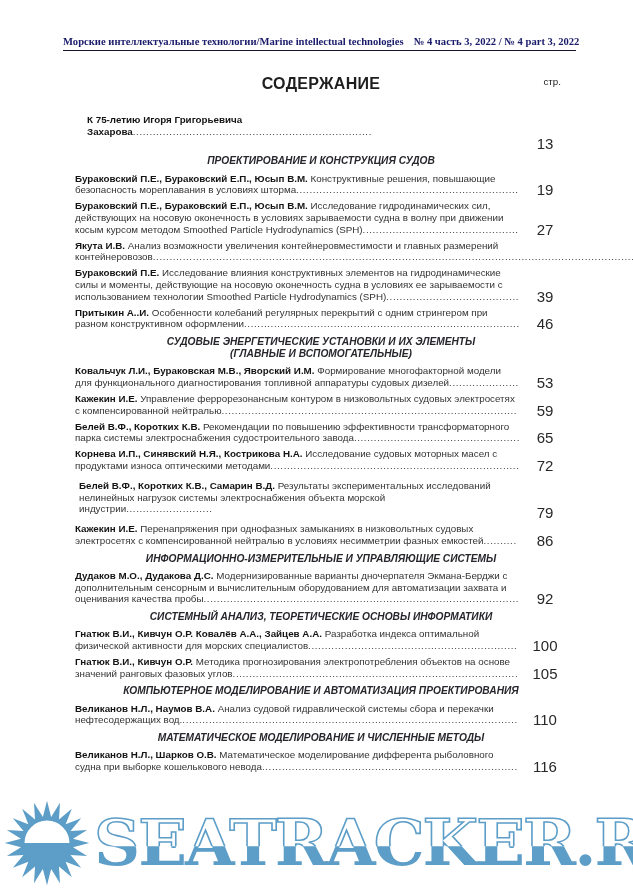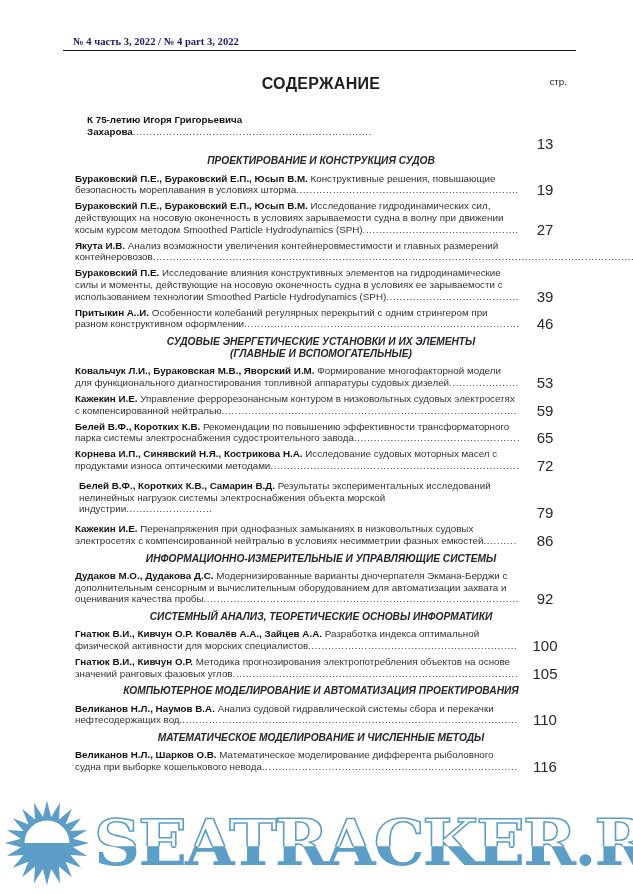--- a/index.html
+++ b/index.html
@@ -17,21 +17,21 @@
     font-family:"Liberation Serif", serif; font-weight:bold;
     font-size:10.6px; color:var(--header-navy); white-space:nowrap;
   }
   .hdr-issue { margin-left:10px; }
   .hdr-rule { border:0; border-top:1.6px solid #15152e; margin:3px 57px 0 63px; }
 
   
   .content { margin:0 66px 0 75px; }
   .toc-head { position:relative; text-align:center; margin:24px 0 9px 0; }
   .toc-title { font-weight:bold; font-size:16px; color:#1e1e1e; letter-spacing:0.3px; }
-  .page-col { position:absolute; right:0; top:1px; font-size:9.8px; color:#222; }
+  .page-col { position:absolute; right:6px; top:1px; font-size:9.8px; color:#222; }
 
   .entry { display:flex; align-items:flex-end; margin:0 0 4.5px 0; }
   .entry-text { flex:1 1 auto; font-size:9.8px; line-height:11.6px; color:#333; padding-right:3px; }
   .authors { font-weight:bold; color:#141414; }
   .dots { color:#3c3c3c; letter-spacing:0.6px; }
   .entry-page { flex:0 0 44px; text-align:center; font-size:15px; line-height:11.6px; color:#282828; }
 
   .section-heading {
     text-align:center; font-weight:bold; font-style:italic;
     font-size:10.2px; line-height:12px; color:#26262c;
@@ -55,20 +55,21 @@
     -webkit-text-stroke:1.6px var(--wm-blue);
     clip-path: inset(0 0 45% 0);
   }
 </style>
 </head>
 <body>
 
 <div class="page" style="--header-navy: #1b1b6b; --wm-blue: #5d9ec8;">
 
   <header class="hdr">
+    <span class="hdr-title">Морские интеллектуальные технологии/Marine intellectual technologies</span>
     <span class="hdr-issue">№ 4 часть 3, 2022 / № 4 part 3, 2022</span>
   </header>
   <hr class="hdr-rule">
 
   <div class="content">
     <div class="toc-head">
       <span class="toc-title">СОДЕРЖАНИЕ</span>
       <span class="page-col">стр.</span>
     </div>
     <main id="toc-list">

